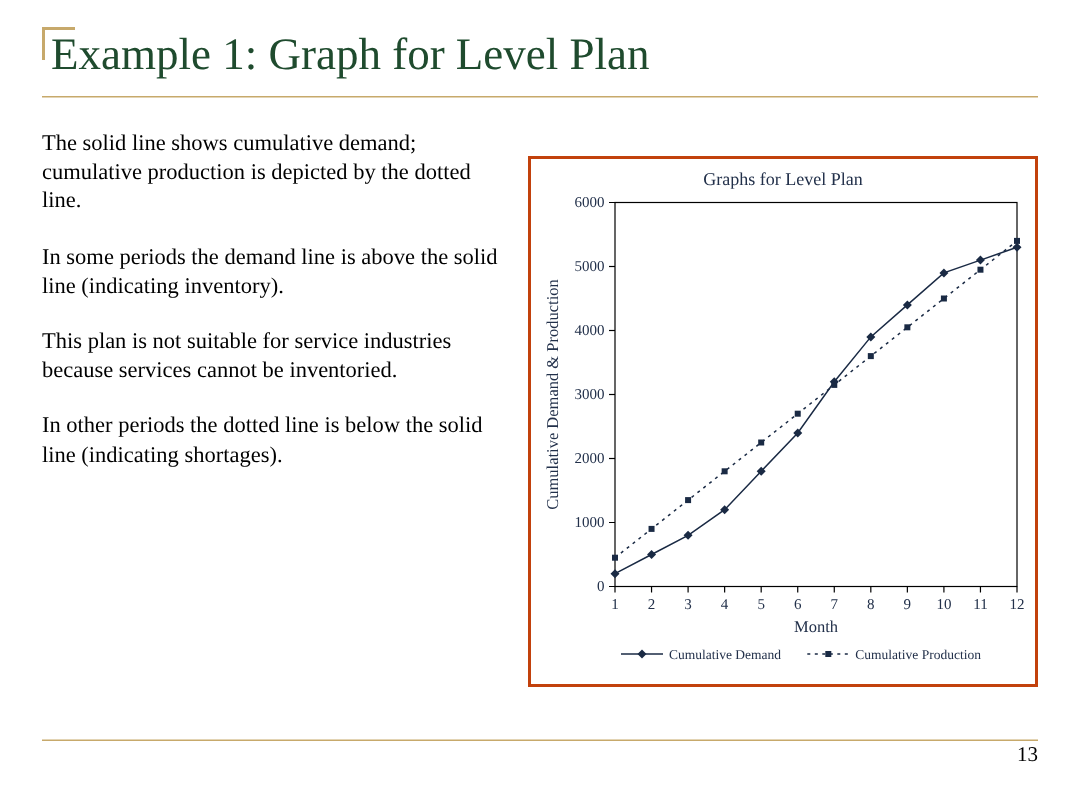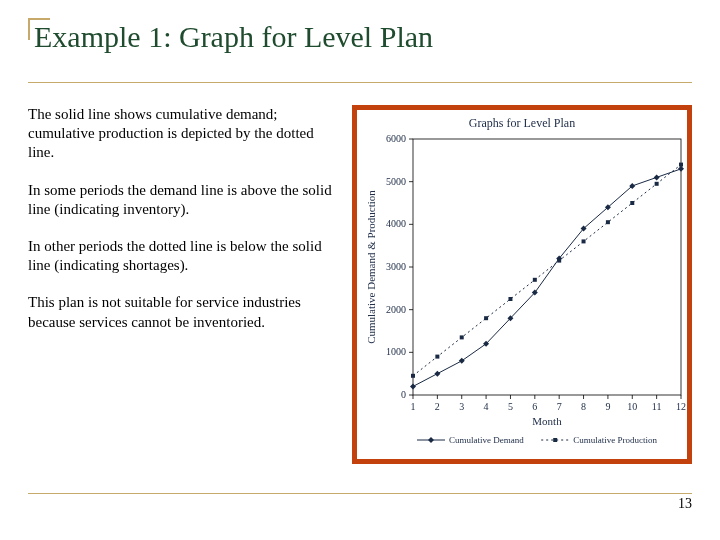--- a/index.html
+++ b/index.html
@@ -9,21 +9,21 @@
     background: #fff; color: #000;
     position: relative;
   }
   .slide {
     width: 720px; height: 540px;
     padding: 18px 28px 24px 28px;
     position: relative;
   }
   .title-wrap {
     border-bottom: 1px solid #c7a96b;
-    padding-bottom: 28px;
+    padding-bottom: 10px;
     margin-bottom: 22px;
     position: relative;
   }
   .title-accent {
     position: absolute;
     left: 0; top: 0;
     width: 22px; height: 22px;
     border-top: 2px solid #c7a96b;
     border-left: 2px solid #c7a96b;
   }
@@ -44,24 +44,25 @@
     line-height: 1.28;
   }
   .textcol p { margin-bottom: 18px; }
   .chartcol {
     flex: 1;
     display: flex;
     justify-content: center;
     align-items: flex-start;
   }
   .chartbox {
-    border: 5px solid #c2410c;
+    border: 2px solid #c2410c;
     width: 340px;
     padding: 6px 4px 2px 4px;
     background: #fff;
+    margin-top: 17px;
   }
   .chart-title {
     text-align: center;
     font-family: Georgia, serif;
     font-size: 12px;
     color: #22304a;
     margin-bottom: 2px;
   }
   .footer-rule {
     position: absolute;
@@ -82,22 +83,22 @@
 <div class="slide">
   <div class="title-wrap">
     <div class="title-accent"></div>
     <h1 class="title">Example 1: Graph for Level Plan</h1>
   </div>
 
   <div class="content">
     <div class="textcol">
       <p>The solid line shows cumulative demand; cumulative production is depicted by the dotted line.</p>
       <p>In some periods the demand line is above the solid line (indicating inventory).</p>
+      <p>This plan is not suitable for service industries because services cannot be inventoried.</p>
       <p>In other periods the dotted line is below the solid line (indicating shortages).</p>
-      <p>This plan is not suitable for service industries because services cannot be inventoried.</p>
     </div>
 
     <div class="chartcol">
       <div class="chartbox">
         <div class="chart-title">Graphs for Level Plan</div>
         <svg id="chart-svg" width="330" height="320">
             <rect x="52" y="6" width="268" height="256" fill="none" stroke="#000" stroke-width="0.8"></rect>
             <line x1="48" y1="262" x2="52" y2="262" stroke="#000" stroke-width="0.8"></line>
             <text x="45" y="265" text-anchor="end" font-size="10" fill="#22304a">0</text>
             <line x1="48" y1="219.33333333333334" x2="52" y2="219.33333333333334" stroke="#000" stroke-width="0.8"></line>

